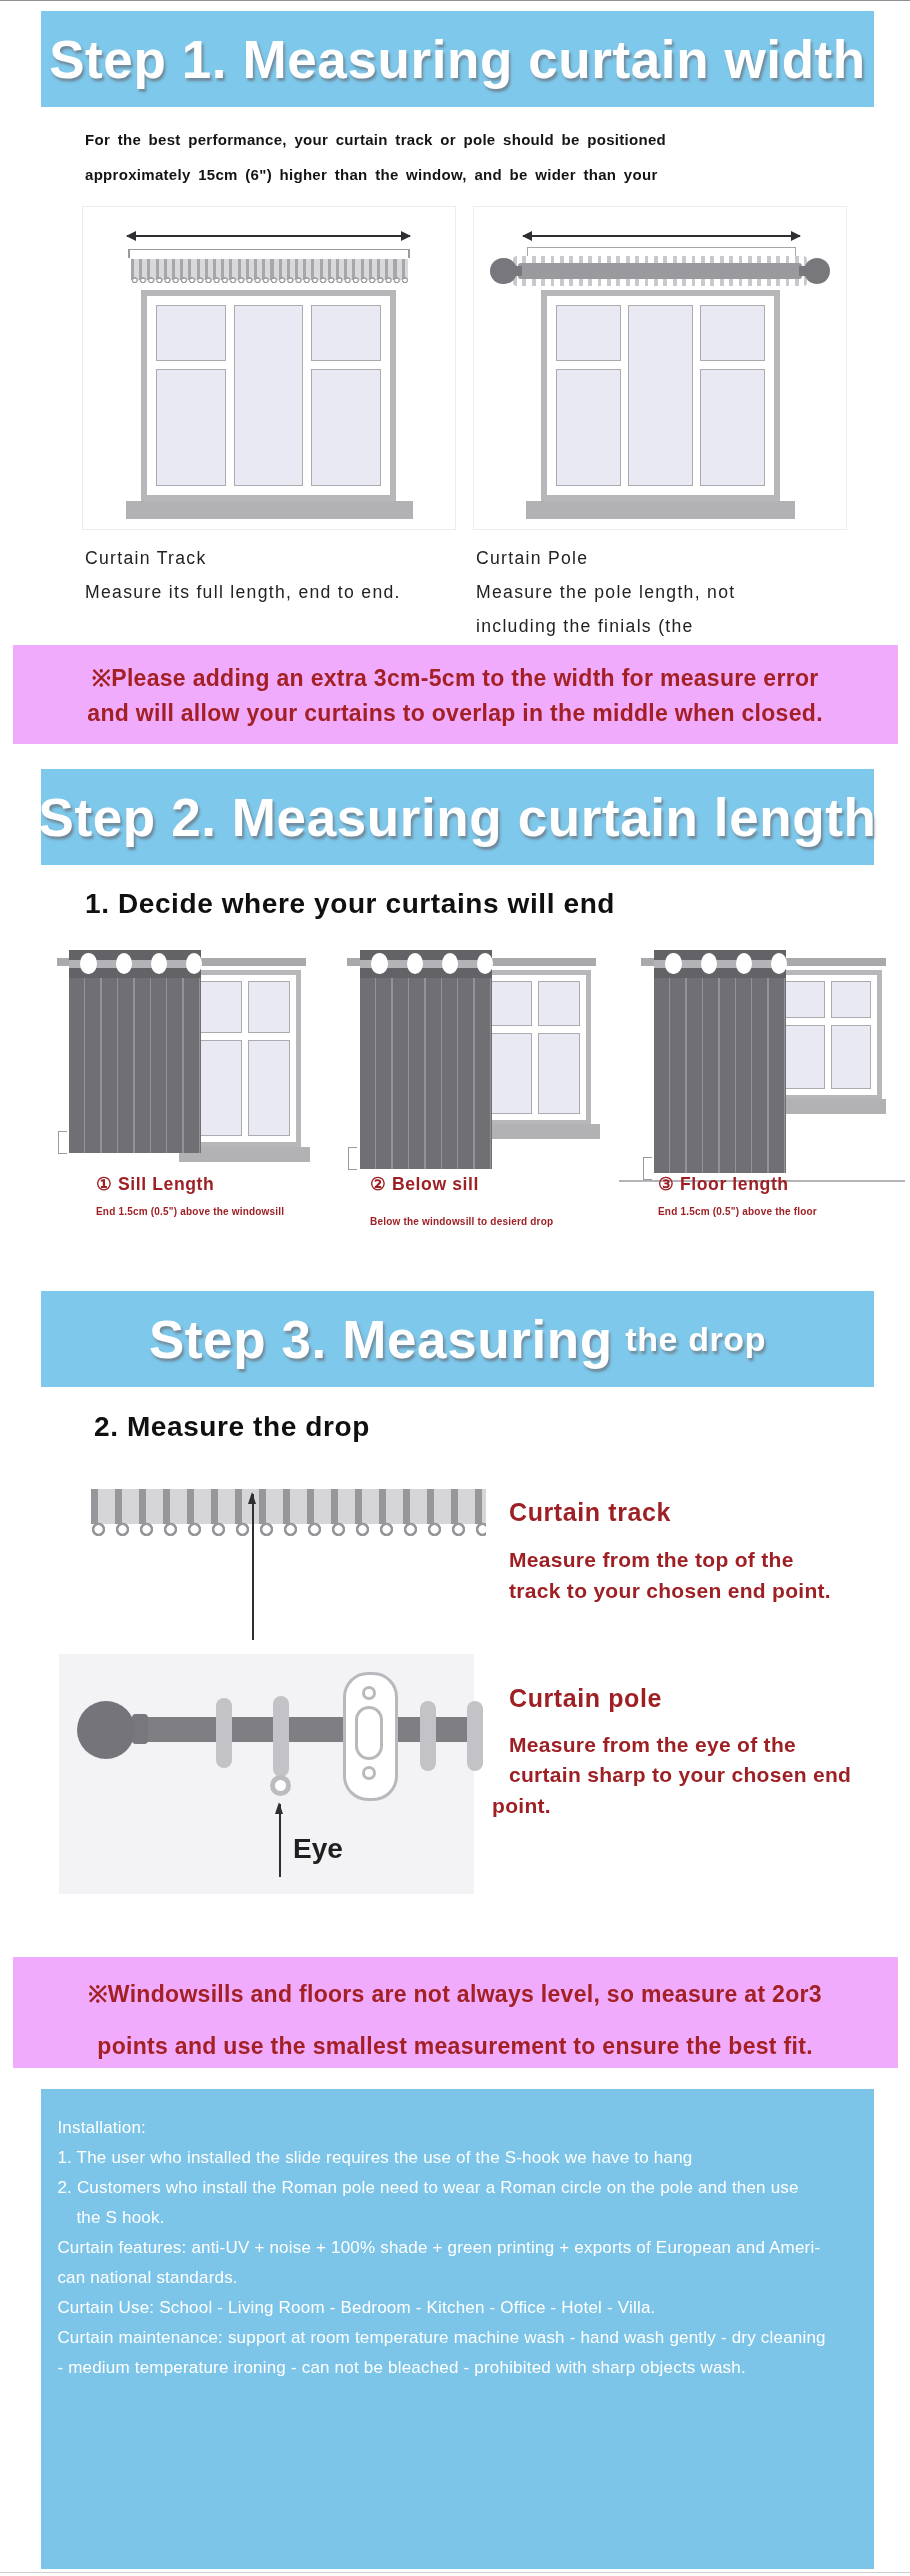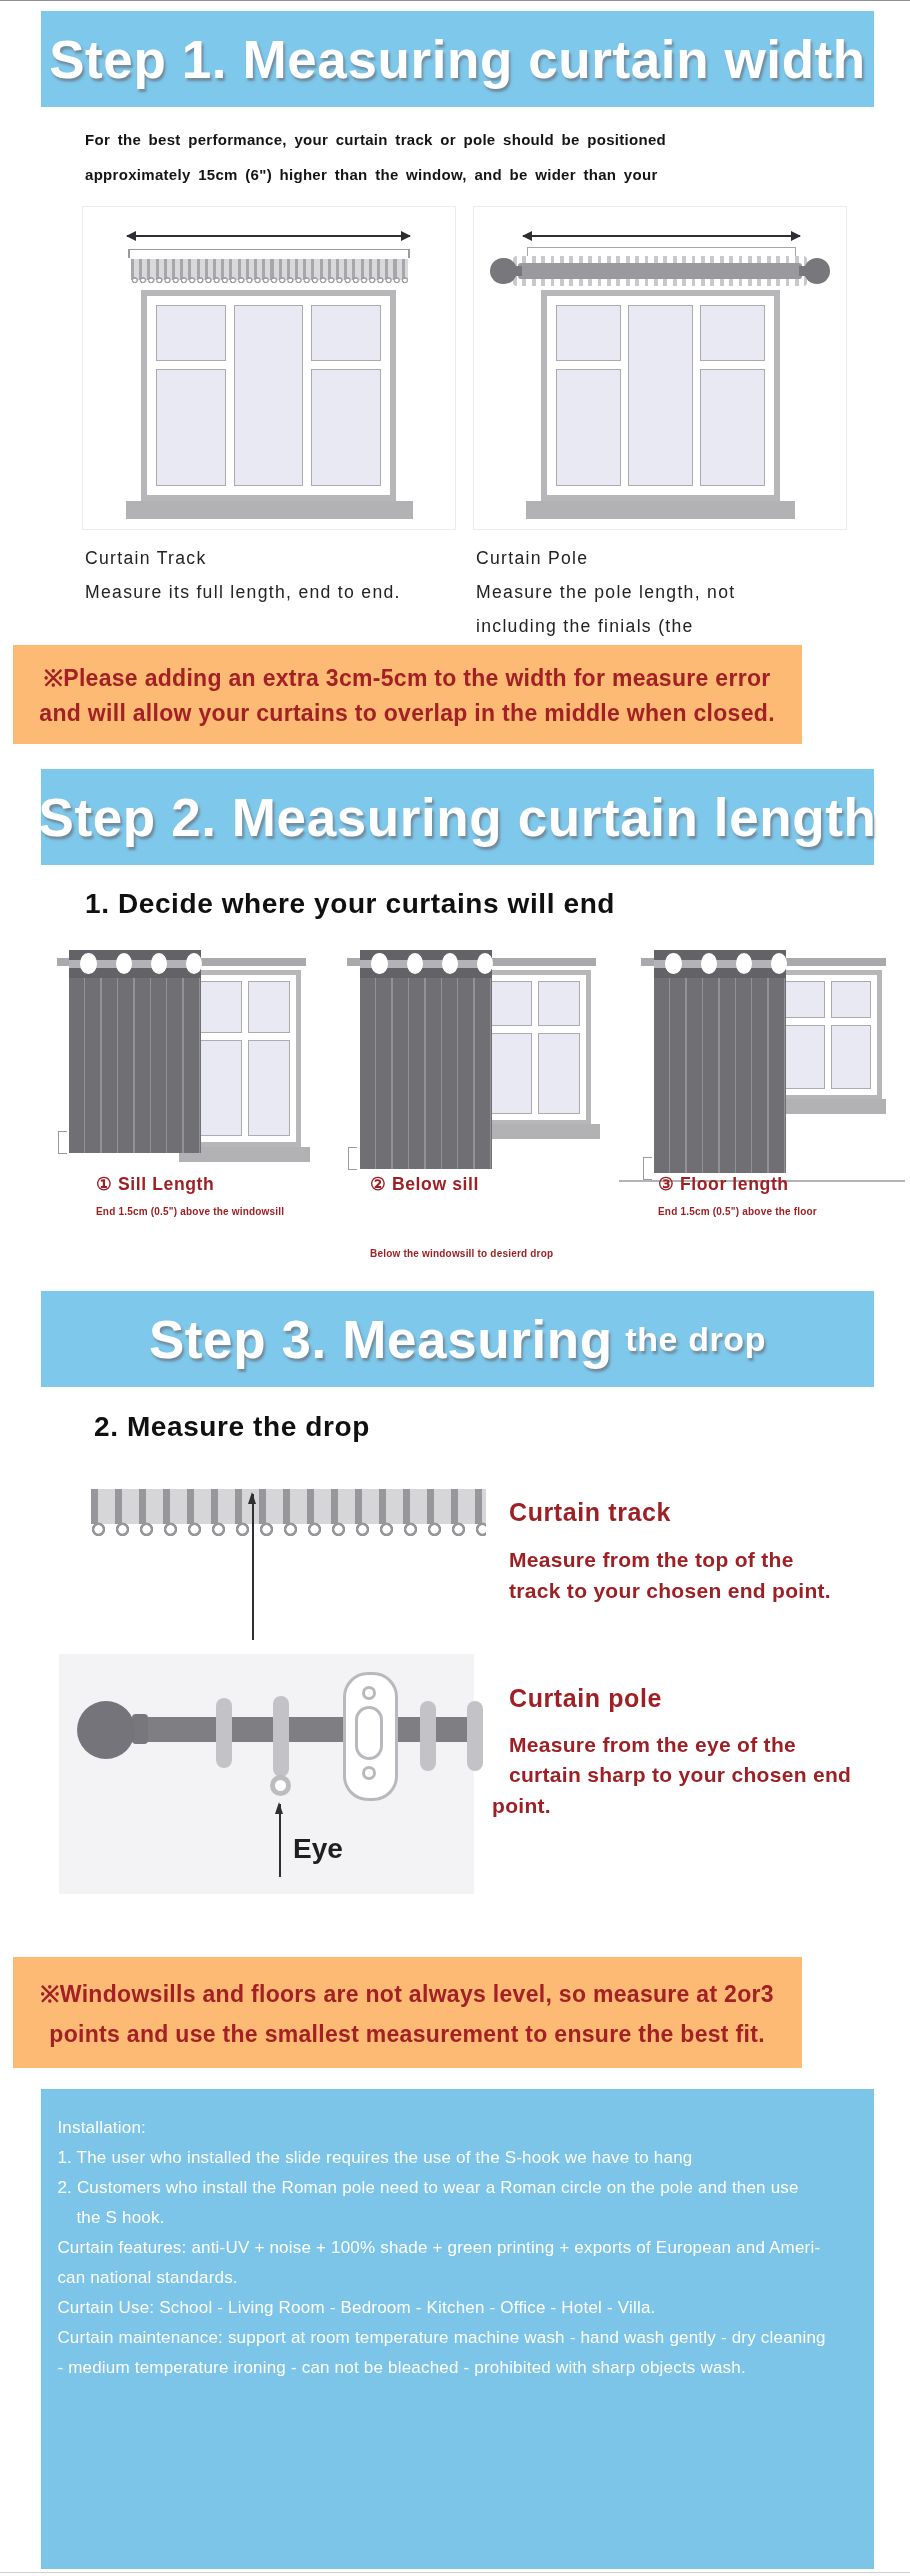--- a/index.html
+++ b/index.html
@@ -12,21 +12,21 @@
              text-shadow:1.9px 2.5px 2.5px rgba(105,105,112,.65);white-space:nowrap;}
   .banner .t2{color:#ffffff;font-weight:bold;font-size:34px;letter-spacing:0.6px;
               margin-left:12.6px;text-shadow:1.9px 2.5px 2.5px rgba(105,105,112,.65);white-space:nowrap;text-align:right;}
   
   .intro{position:absolute;color:#141414;font-size:15px;font-weight:bold;
          letter-spacing:0.3px;word-spacing:3.1px;white-space:nowrap;}
   .cap{position:absolute;color:#222;font-size:17.6px;letter-spacing:1.3px;white-space:nowrap;}
   .h2{position:absolute;color:#101010;font-size:28px;font-weight:bold;letter-spacing:0.6px;white-space:nowrap;}
   .red-big{position:absolute;color:#9e2024;font-size:25px;font-weight:bold;letter-spacing:0.6px;white-space:nowrap;}
   .red-line{position:absolute;color:#9e2024;font-size:21px;font-weight:bold;letter-spacing:0.3px;white-space:nowrap;}
-  .note{position:absolute;left:12.6px;width:789px;background:#fdba74;}
+  .note{position:absolute;left:12.6px;width:885px;background:#f0abfc;}
   .note .n1,.note .n2{position:absolute;width:100%;text-align:center;color:#a32025;
         font-size:23px;font-weight:bold;letter-spacing:0.3px;white-space:nowrap;}
   .opt-label{position:absolute;color:#9e2024;font-size:17.6px;font-weight:bold;letter-spacing:0.6px;white-space:nowrap;}
   .opt-desc{position:absolute;color:#9e2024;font-size:10px;font-weight:bold;letter-spacing:0.2px;white-space:nowrap;}
   .eye-label{position:absolute;color:#1f1f1f;font-size:28px;font-weight:bold;}
   
   .panel{position:absolute;background:#fff;border:1.3px solid #ececee;}
   .gpanel{position:absolute;background:#f3f3f5;}
   
   .win{position:absolute;background:#b7b7ba;padding:6.3px;box-sizing:border-box;}
@@ -250,21 +250,21 @@
   <div class="opt-label" style="left:96px;top:1174px;">
     <span>①</span>
     <span>Sill Length</span>
   </div>
   <div class="opt-desc" style="left:96px;top:1206px;">End 1.5cm (0.5") above the windowsill</div>
 
   <div class="opt-label" style="left:370px;top:1174px;">
     <span>②</span>
     <span>Below sill</span>
   </div>
-  <div class="opt-desc" style="left:370px;top:1248px;">Below the windowsill to desierd drop</div>
+  <div class="opt-desc" style="left:370px;top:1216px;">Below the windowsill to desierd drop</div>
 
   <div class="opt-label" style="left:658px;top:1174px;">
     <span>③</span>
     <span>Floor length</span>
   </div>
   <div class="opt-desc" style="left:658px;top:1206px;">End 1.5cm (0.5") above the floor</div>
 
   <div class="banner" style="top:1291px;">
     <span class="t">Step 3. Measuring</span>
     <span class="t2">the drop</span>
@@ -297,21 +297,21 @@
     <div class="eye-label" style="left:234px;top:179px;">Eye</div>
   </div>
 
   <div class="red-big" style="left:509px;top:1684px;">Curtain pole</div>
   <div class="red-line" style="left:509px;top:1733px;">Measure from the eye of the</div>
   <div class="red-line" style="left:509px;top:1763px;">curtain sharp to your chosen end</div>
   <div class="red-line" style="left:492px;top:1794px;">point.</div>
 
   <div class="note" style="top:1957px;height:111px;">
     <div class="n1" style="top:20px;">※Windowsills and floors are not always level, so measure at 2or3</div>
-    <div class="n2" style="top:64px;">points and use the smallest measurement to ensure the best fit.</div>
+    <div class="n2" style="top:76px;">points and use the smallest measurement to ensure the best fit.</div>
   </div>
 
   <div class="infobox" style="top:2089px;height:480px;">
     <div class="il">Installation:</div>
     <div class="il">1. The user who installed the slide requires the use of the S-hook we have to hang</div>
     <div class="il">2. Customers who install the Roman pole need to wear a Roman circle on the pole and then use</div>
     <div class="il indent">the S hook.</div>
     <div class="il">Curtain features: anti-UV + noise + 100% shade + green printing + exports of European and Ameri-</div>
     <div class="il">can national standards.</div>
     <div class="il">Curtain Use: School - Living Room - Bedroom - Kitchen - Office - Hotel - Villa.</div>

